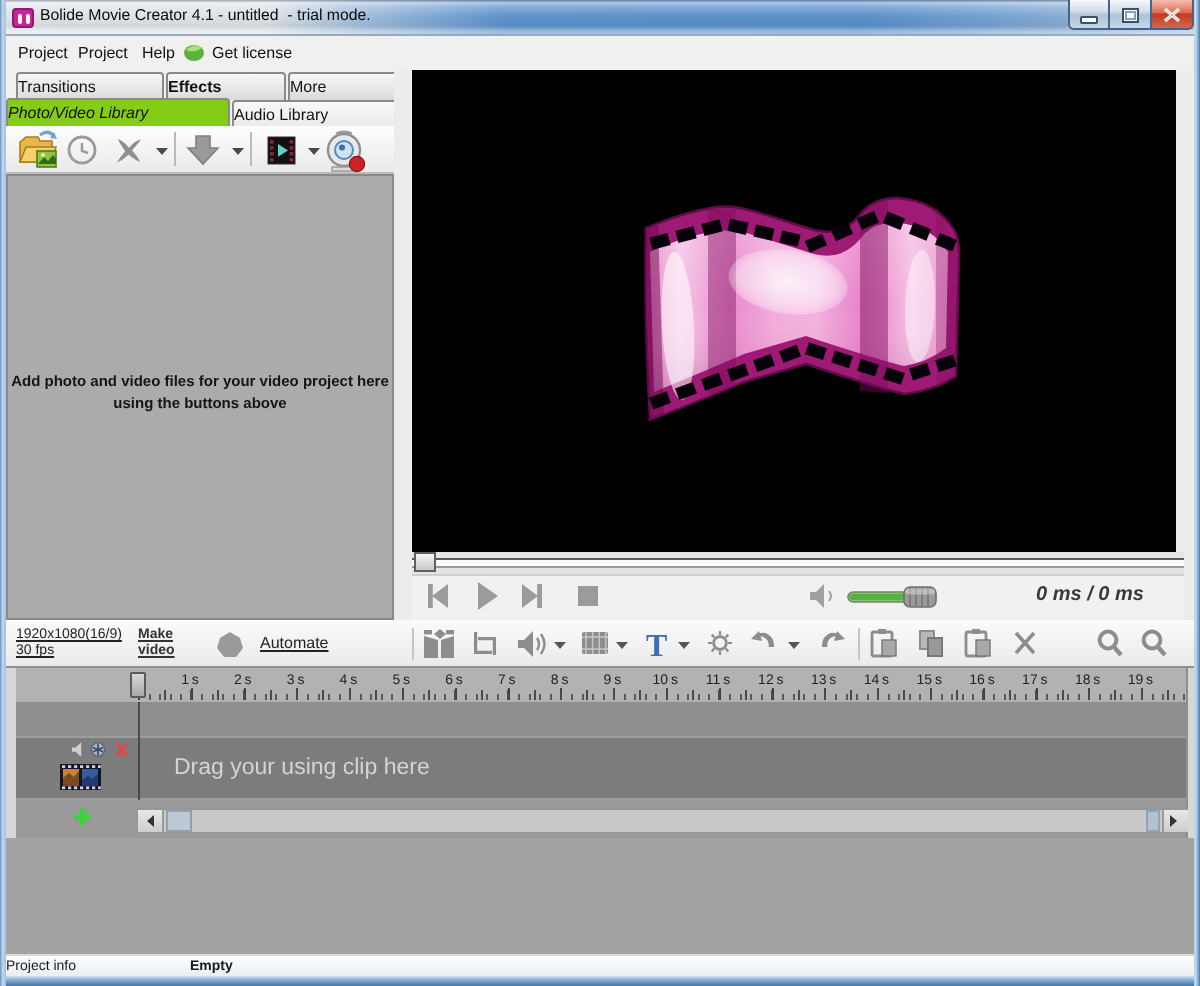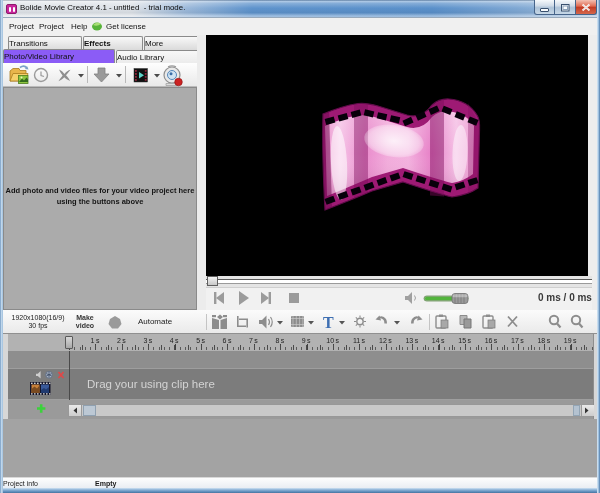--- a/index.html
+++ b/index.html
@@ -16,37 +16,37 @@
   #ttext{left:20px;top:3px;font-size:7.9px;color:#0a0a0a;letter-spacing:0px;}
   .capbtn{top:0;height:15px;border:1px solid #46648a;border-top:none;box-sizing:border-box;}
   #btnmin{left:534px;width:21px;background:linear-gradient(#f6f9fb,#d2dde9 40%,#aec3d8 55%,#c6d7e6);border-bottom-left-radius:3px;}
   #btnmax{left:554px;width:22px;background:linear-gradient(#f6f9fb,#d2dde9 40%,#aec3d8 55%,#c6d7e6);}
   #btnclose{left:575px;width:22px;background:linear-gradient(#f3c0b2,#e06a50 45%,#c23a22 50%,#d4674c);border-bottom-right-radius:3px;}
   #menubar{left:3px;top:18px;width:594px;height:17px;background:#f0f0f0;font-size:8px;color:#111;}
   .mi{position:absolute;top:4px;}
   
   .tab{position:absolute;box-sizing:border-box;border:1px solid #8a8a8a;border-bottom:none;border-radius:2px 2px 0 0;
     background:linear-gradient(#f8f8f8,#dadada);font-size:8px;color:#111;text-align:left;}
-  .tabactive{background:#8b5cf6;}
+  .tabactive{background:#84cc16;font-style:italic;}
   #toolbar1{left:3px;top:63px;width:194px;height:24px;background:linear-gradient(#fefefe,#e9e9e9);border-bottom:1px solid #bbb;box-sizing:border-box;}
   .tsep1{position:absolute;top:3px;width:1px;height:17px;background:#b9b9b9;}
   #library{left:3px;top:87px;width:194px;height:223px;background:#ababab;border:1px solid #8a8a8a;box-sizing:border-box;
     font-size:7.5px;color:#151515;text-align:center;line-height:11px;}
   #split{left:197px;top:35px;width:9px;height:275px;background:#ececec;}
   
   #prevpanel{left:206px;top:35px;width:391px;height:275px;background:#ededed;}
   #preview{left:0px;top:0px;width:382px;height:241px;background:#000;}
   #seekrow{left:0px;top:241px;width:386px;height:11px;background:#e4e4e4;}
   #groove{left:0px;top:3px;width:386px;height:3px;background:#fff;border-top:1px solid #5a5a5a;border-bottom:1px solid #9a9a9a;}
   #seekthumb{left:1px;top:0px;width:11px;height:10px;background:linear-gradient(#f4f4f4,#c8c8c8);border:1px solid #5f5f5f;box-sizing:border-box;}
   #ctrlrow{left:0px;top:252px;width:386px;height:23px;background:#f1f1f1;border-top:1px solid #cfcfcf;}
-  #mstext{left:332px;top:4px;font-size:10px;font-weight:bold;color:#3a3a3a;}
+  #mstext{left:312px;top:4px;font-size:10px;font-weight:bold;color:#3a3a3a;font-style:italic;}
   
   #toolbar2{left:3px;top:310px;width:594px;height:24px;background:linear-gradient(#fbfbfb,#eaeaea);border-bottom:1px solid #909090;box-sizing:border-box;}
-  .t2txt{position:absolute;font-size:7px;color:#222;text-align:center;line-height:8px;}
+  .t2txt{position:absolute;font-size:7px;color:#222;line-height:8px;text-decoration:underline;}
   
   #timeline{left:3px;top:334px;width:594px;height:85px;background:#8e8e8e;}
   #tlL{left:0;top:0;width:5px;height:85px;background:#d7d7d7;}
   #tlR{left:591px;top:0;width:3px;height:85px;background:#d7d7d7;}
   #ruler{left:5px;top:0px;width:585px;height:17px;background:#b2b2b2;}
   #rowA{left:5px;top:17px;width:585px;height:17px;background:#8e8e8e;}
   #rowB{left:5px;top:34px;width:585px;height:32px;background:#7c7c7c;border-top:1px solid #9e9e9e;border-bottom:1px solid #9e9e9e;box-sizing:border-box;}
   #rowC{left:5px;top:66px;width:585px;height:19px;background:#9a9a9a;}
   .rlabel{position:absolute;top:3px;font-size:7px;color:#222;transform:translateX(-50%);}
   #dragtext{left:79px;top:9px;font-size:11.5px;color:#d4d4d4;}

